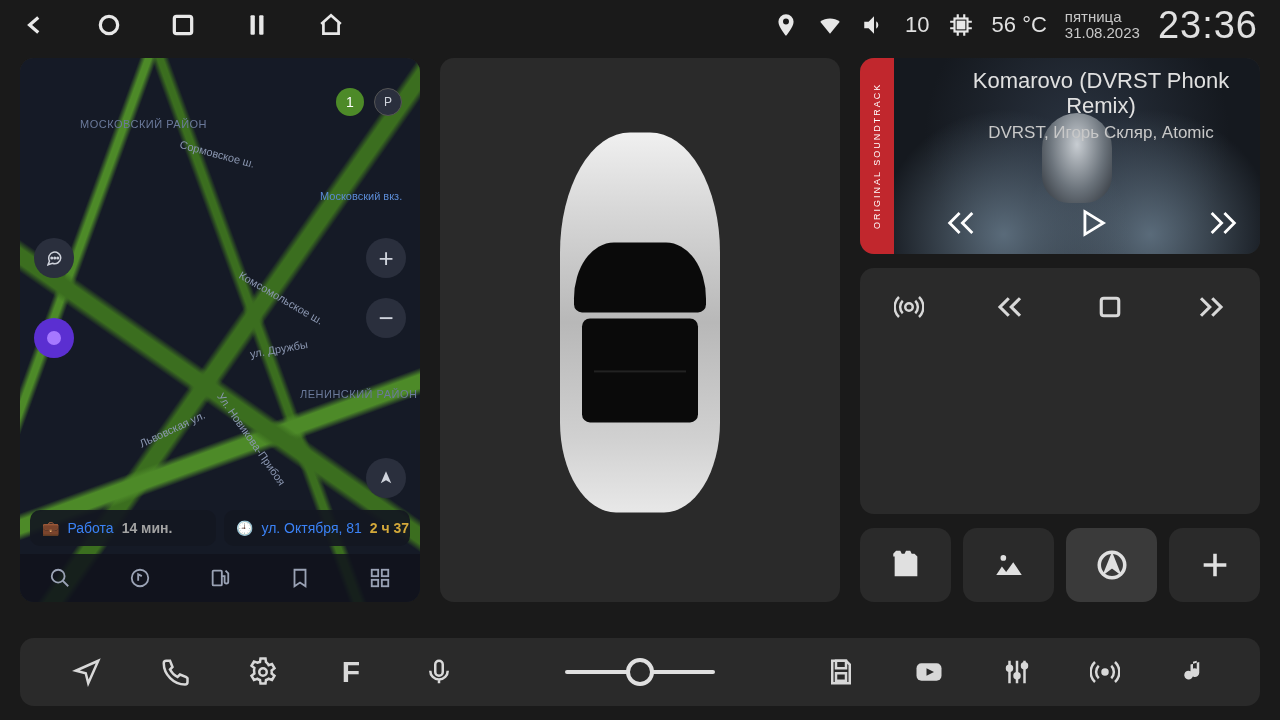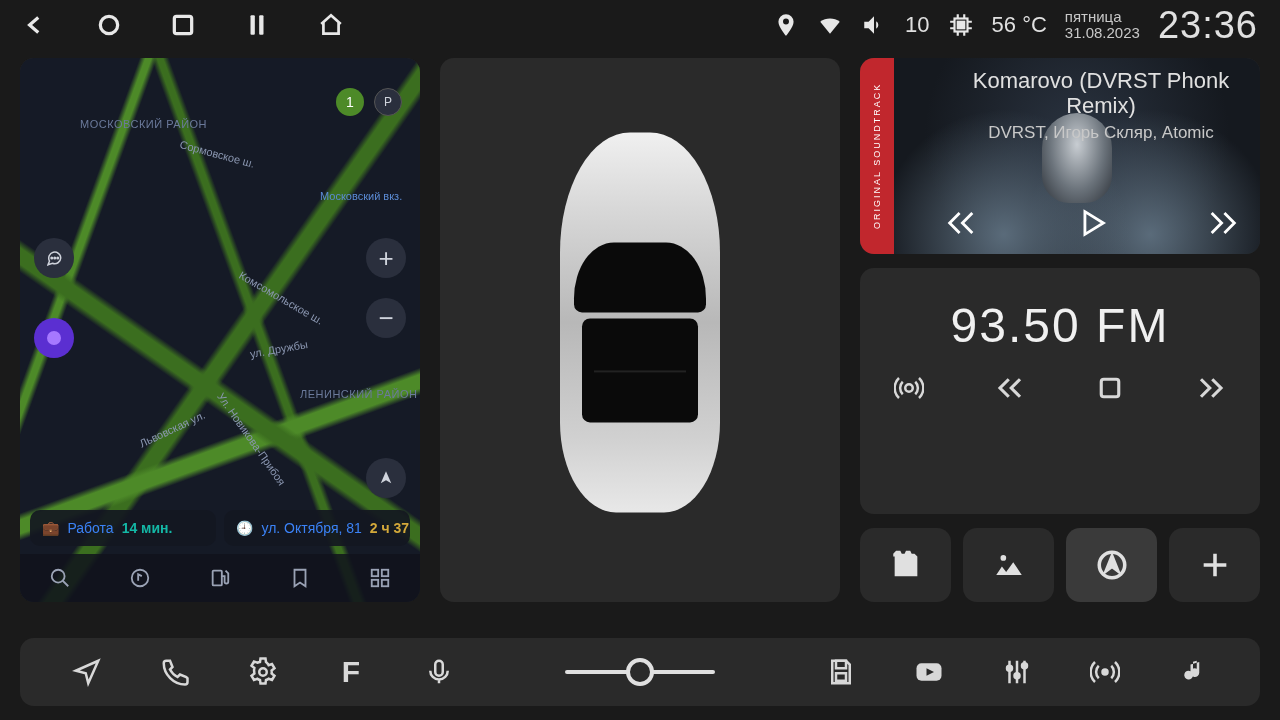--- a/index.html
+++ b/index.html
@@ -42,21 +42,21 @@
 .map-minus{right:14px;top:240px;font-size:26px}
 .map-chat{left:14px;top:180px}
 .map-alice{left:14px;top:260px;background:#5b2fd1}
 .map-alice::after{content:"";width:14px;height:14px;border-radius:50%;background:#a678ff}
 .map-arrow{right:14px;top:400px}
 .map-pin1{right:56px;top:30px;width:28px;height:28px;font-size:14px;background:#4d8a28;color:#fff}
 .map-pin2{right:18px;top:30px;width:28px;height:28px;font-size:12px;background:#2a2f3d;border:1px solid #555}
 .map-dest{position:absolute;bottom:56px;left:10px;right:10px;display:flex;gap:8px}
 .map-chip{flex:1;background:rgba(20,23,33,.92);border-radius:10px;padding:10px 12px;font-size:14px;display:flex;align-items:center;gap:8px;white-space:nowrap;overflow:hidden}
 .map-chip .t{color:#3b82f6}
-.map-chip .d1{color:#14b8a6;font-weight:600}
+.map-chip .d1{color:#a3a3a3;font-weight:600}
 .map-chip .d2{color:#d4a93a;font-weight:600}
 .map-bottom{position:absolute;bottom:0;left:0;right:0;height:48px;background:rgba(16,19,28,.85);display:flex;justify-content:space-around;align-items:center}
 .mb-ico{width:22px;height:22px;color:#9aa2b5}
 
 
 .car{flex:0 0 400px;border-radius:14px;background:radial-gradient(ellipse 60% 75% at 50% 45%,#5a5a5a 0%,#1e1e1e 55%,#050505 100%);position:relative;overflow:hidden}
 .car-body{position:absolute;left:50%;top:50%;transform:translate(-50%,-52%);width:160px;height:380px}
 .car-shell{position:absolute;inset:0;background:linear-gradient(180deg,#f0f0f0 0%,#d8d8d8 20%,#b8b8b8 50%,#d0d0d0 80%,#e8e8e8 100%);border-radius:70px 70px 56px 56px / 120px 120px 90px 90px}
 .car-glass{position:absolute;left:14px;right:14px;top:110px;height:70px;background:#0a0a0a;border-radius:40px 40px 8px 8px / 56px 56px 8px 8px}
 .car-roof{position:absolute;left:22px;right:22px;top:186px;bottom:90px;background:#0a0a0a;border-radius:8px}
@@ -277,21 +277,20 @@
           <span>
               <svg class="mc-ico" viewBox="0 0 24 24" fill="none" stroke="currentColor" stroke-width="2">
                 <path d="M13 5l7 7-7 7M4 5l7 7-7 7"></path>
               </svg>
             </span>
         </div>
       </div>
     </div>
 
     <div class="radio card">
-      <div class="freq">93.50 FM</div>
       <div class="radio-ctrl">
         <span>
             <svg class="rc-ico" viewBox="0 0 24 24" fill="none" stroke="currentColor" stroke-width="2">
               <circle cx="12" cy="12" r="3"></circle>
               <path d="M7 7a7 7 0 0 0 0 10M17 7a7 7 0 0 1 0 10M4 4a11 11 0 0 0 0 16M20 4a11 11 0 0 1 0 16"></path>
             </svg>
           </span>
         <span>
             <svg class="rc-ico" viewBox="0 0 24 24" fill="none" stroke="currentColor" stroke-width="2.5">
               <path d="M11 5l-7 7 7 7M20 5l-7 7 7 7"></path>

